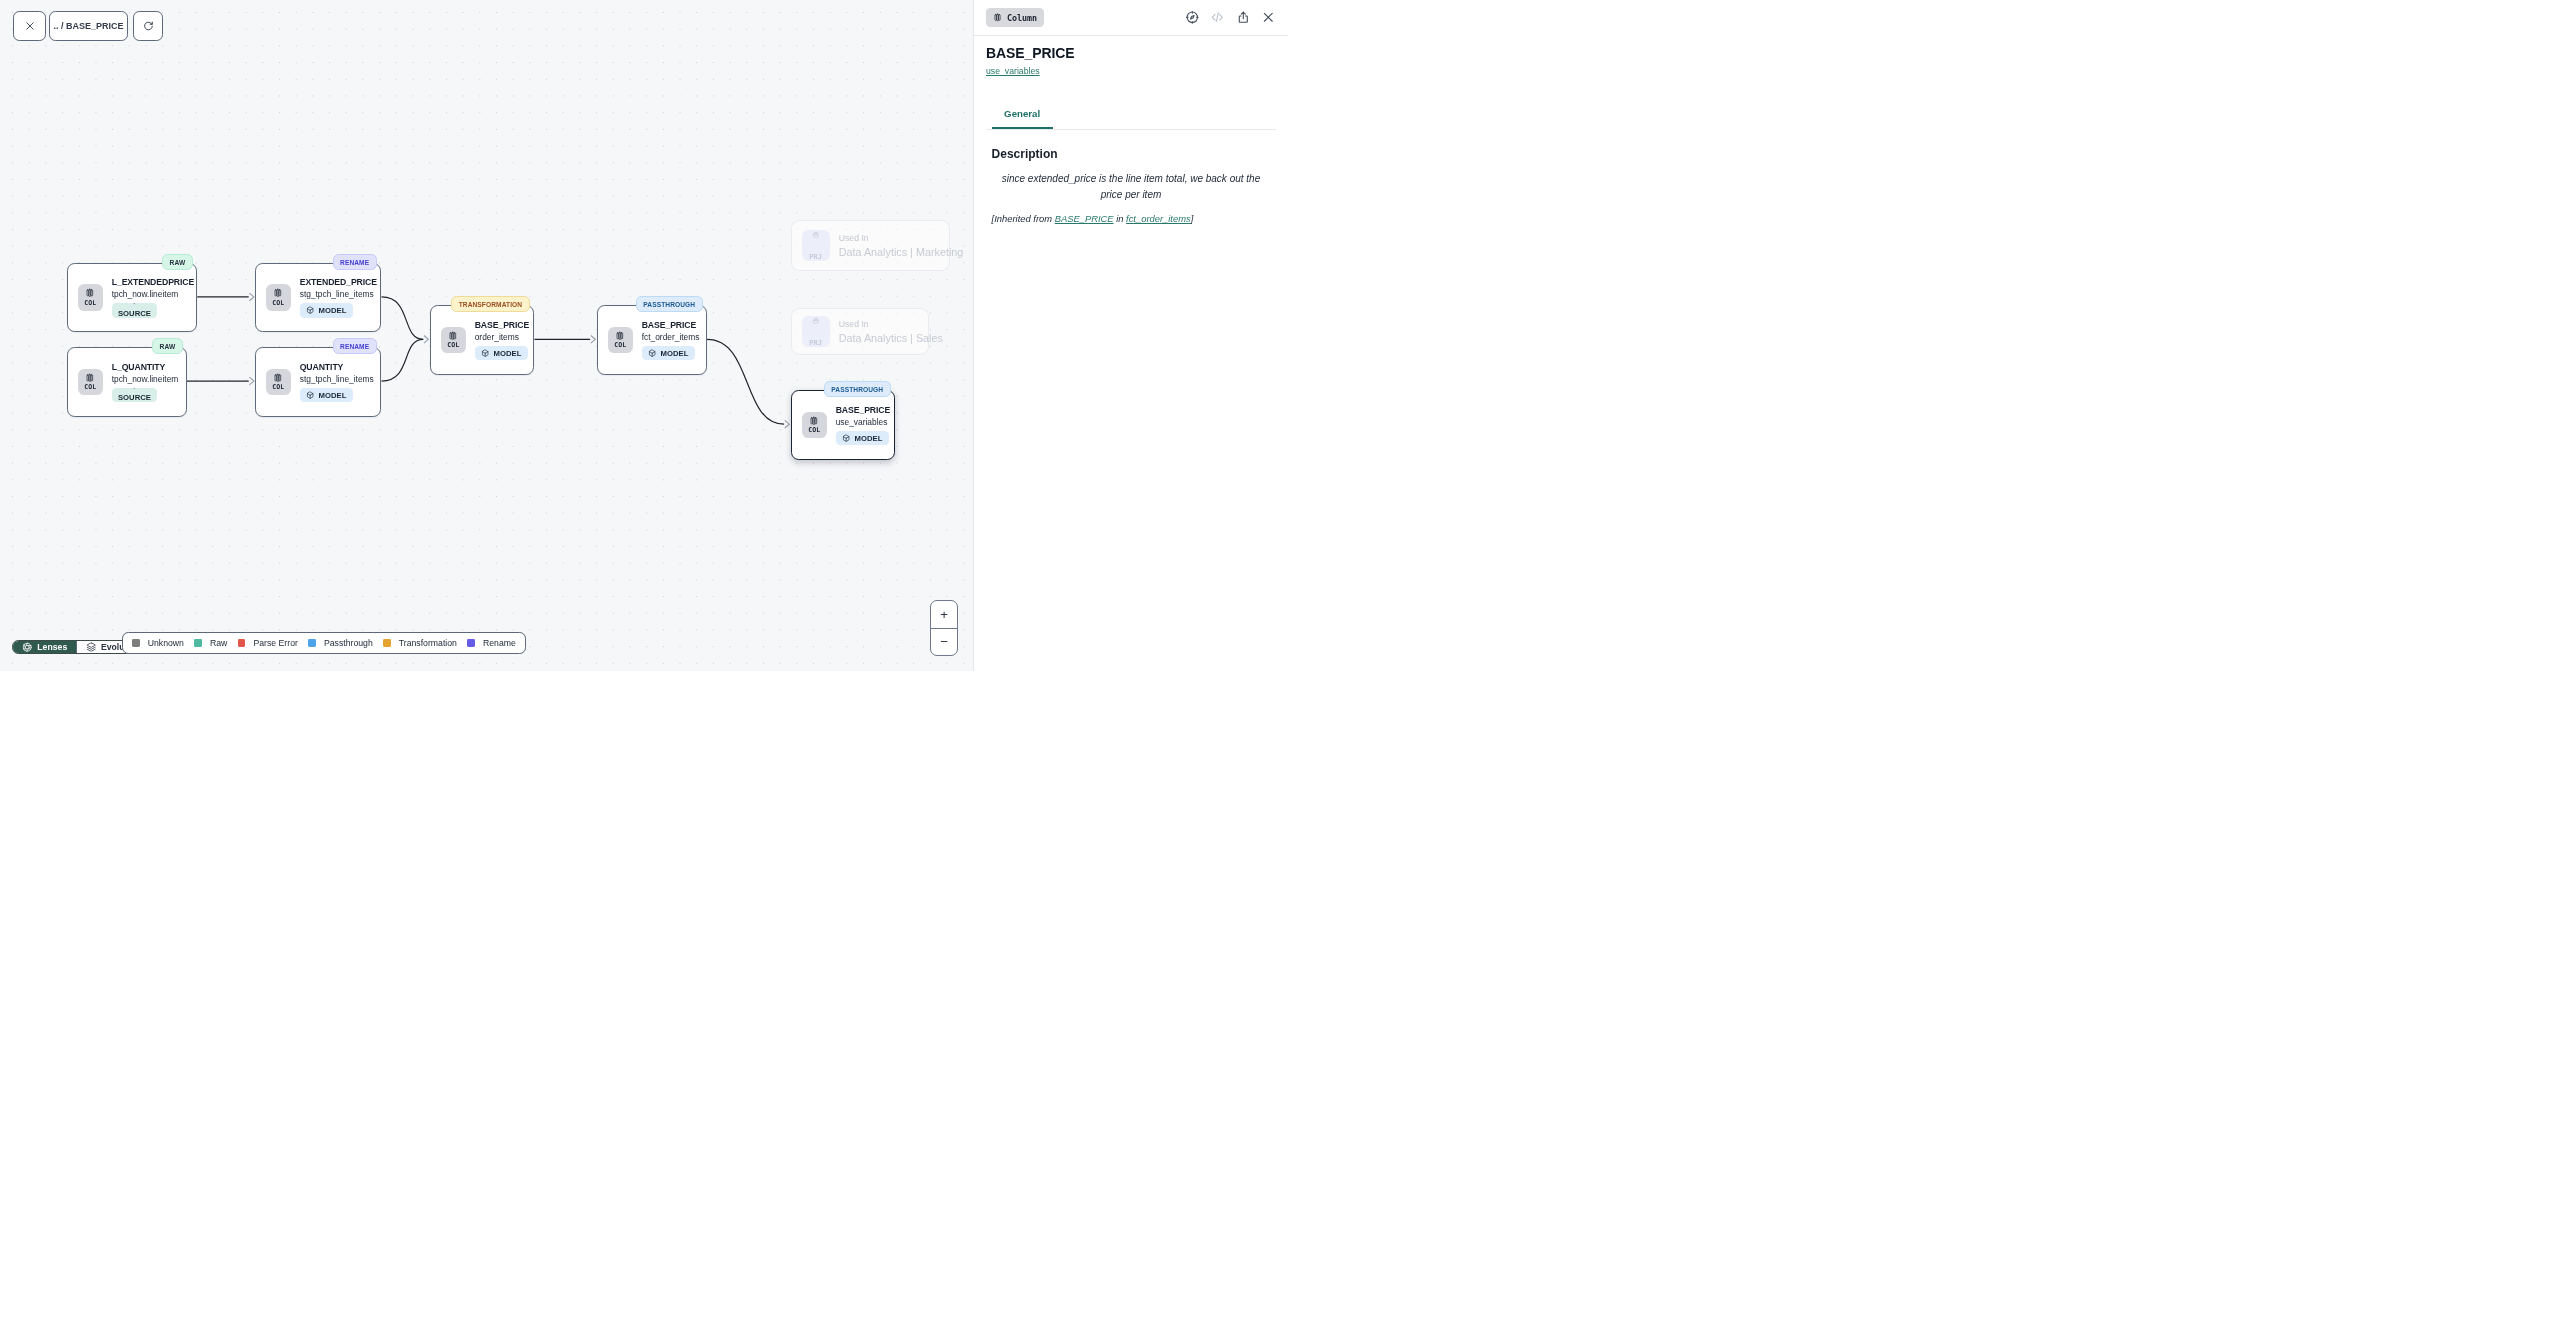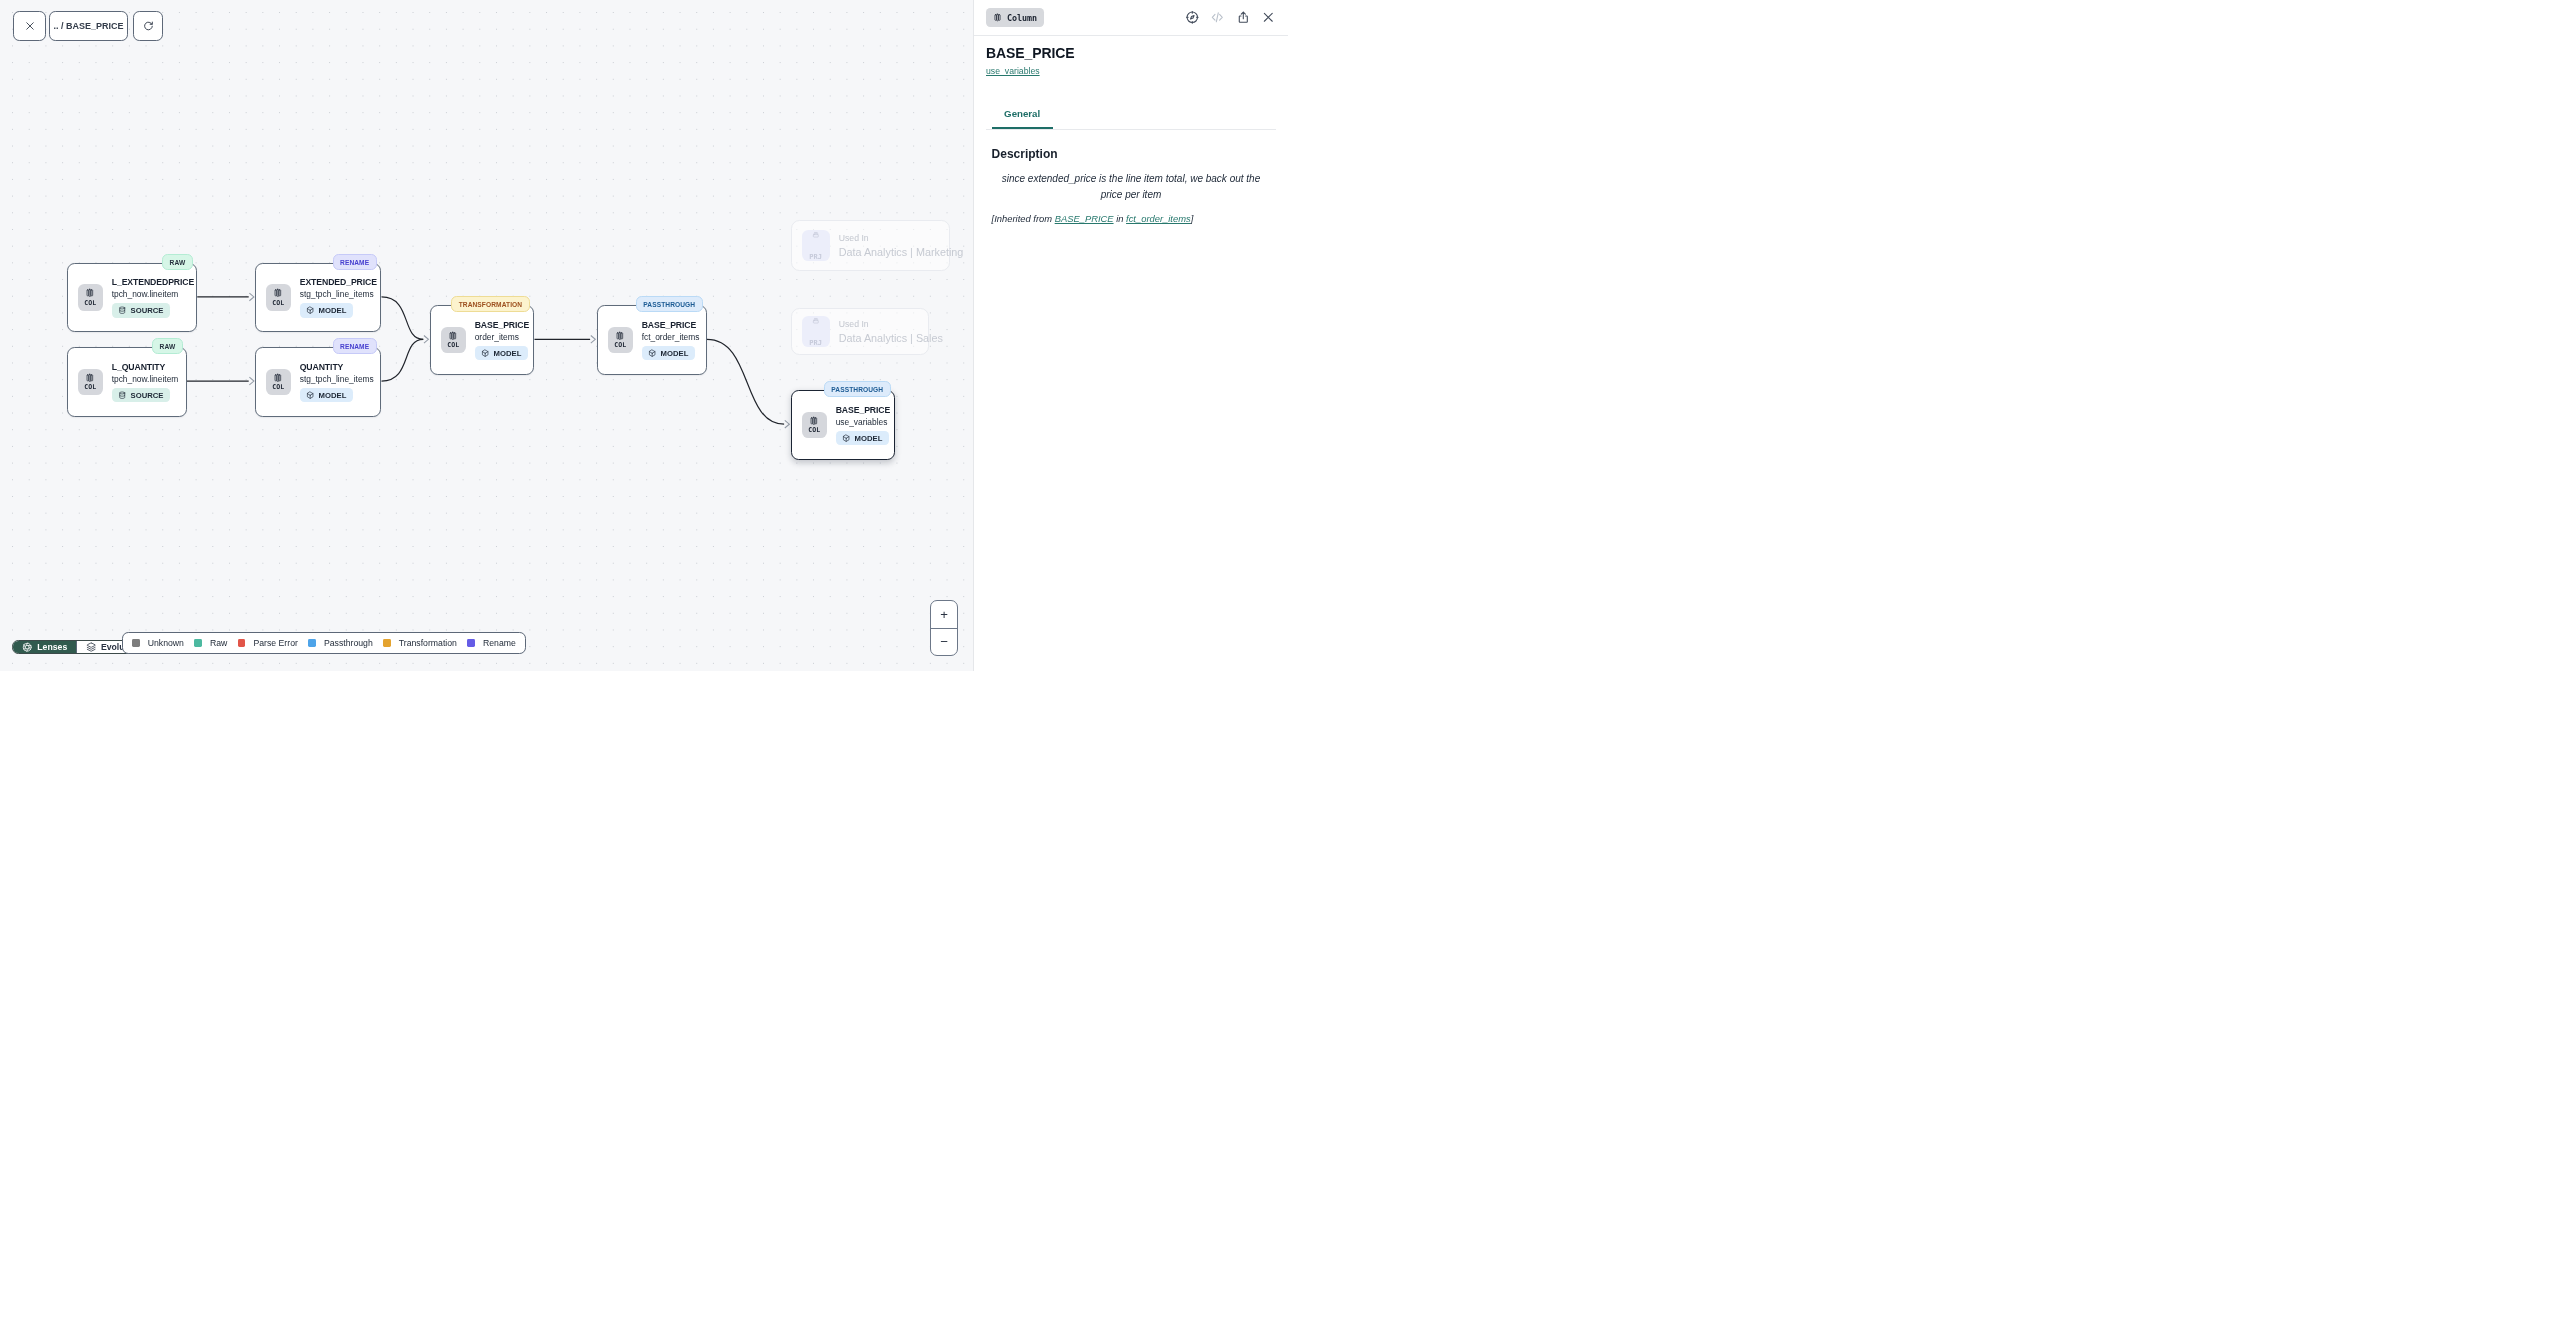--- a/index.html
+++ b/index.html
@@ -28,21 +28,21 @@
   .lens-transformation{background:#fcf3cd;border-color:#eedc95;color:#9c4f1e;}
   .lens-passthrough{background:#ddebfb;border-color:#badaf6;color:#1c5b94;}
   .chip{width:25px;height:26.4px;flex:0 0 25px;background:#d5d7dc;border-radius:6.3px;
     display:flex;flex-direction:column;align-items:center;justify-content:center;gap:0.7px;
     color:#232b38;font-family:"DejaVu Sans Mono",monospace;font-size:6.6px;font-weight:700;}
   .ncol{display:flex;flex-direction:column;align-items:flex-start;min-width:0;}
   .ntitle{font-size:8.7px;font-weight:700;letter-spacing:-0.1px;color:#18202e;white-space:nowrap;}
   .nsub{font-size:8.4px;color:#222c3a;margin-top:2.1px;white-space:nowrap;}
   .kind{display:inline-flex;align-items:center;gap:4.2px;margin-top:4.2px;height:14.6px;
     padding:0 6.3px;border-radius:4.2px;font-size:7.7px;font-weight:700;color:#1c2634;}
-  .kind-source{background:#d8efe9;}
+  .kind-source{background:#d8efe9;flex-direction:column;}
   .kind-model{background:#dcecfb;}
   .i14{width:9.7px;height:9.7px;}
   .i11{width:8.4px;height:8.4px;}
   
   .ghost{position:absolute;box-sizing:border-box;background:rgba(255,255,255,.55);
     border:1px solid #e9ebf0;border-radius:8.4px;display:flex;align-items:center;gap:9px;
     padding:7px 9.7px;}
   .gchip{width:28px;height:31px;flex:0 0 28px;background:#eceefa;border-radius:6.3px;
     display:flex;flex-direction:column;align-items:center;justify-content:flex-start;gap:14px;
     color:#c6cada;font-family:"DejaVu Sans Mono",monospace;font-size:7px;font-weight:700;}

